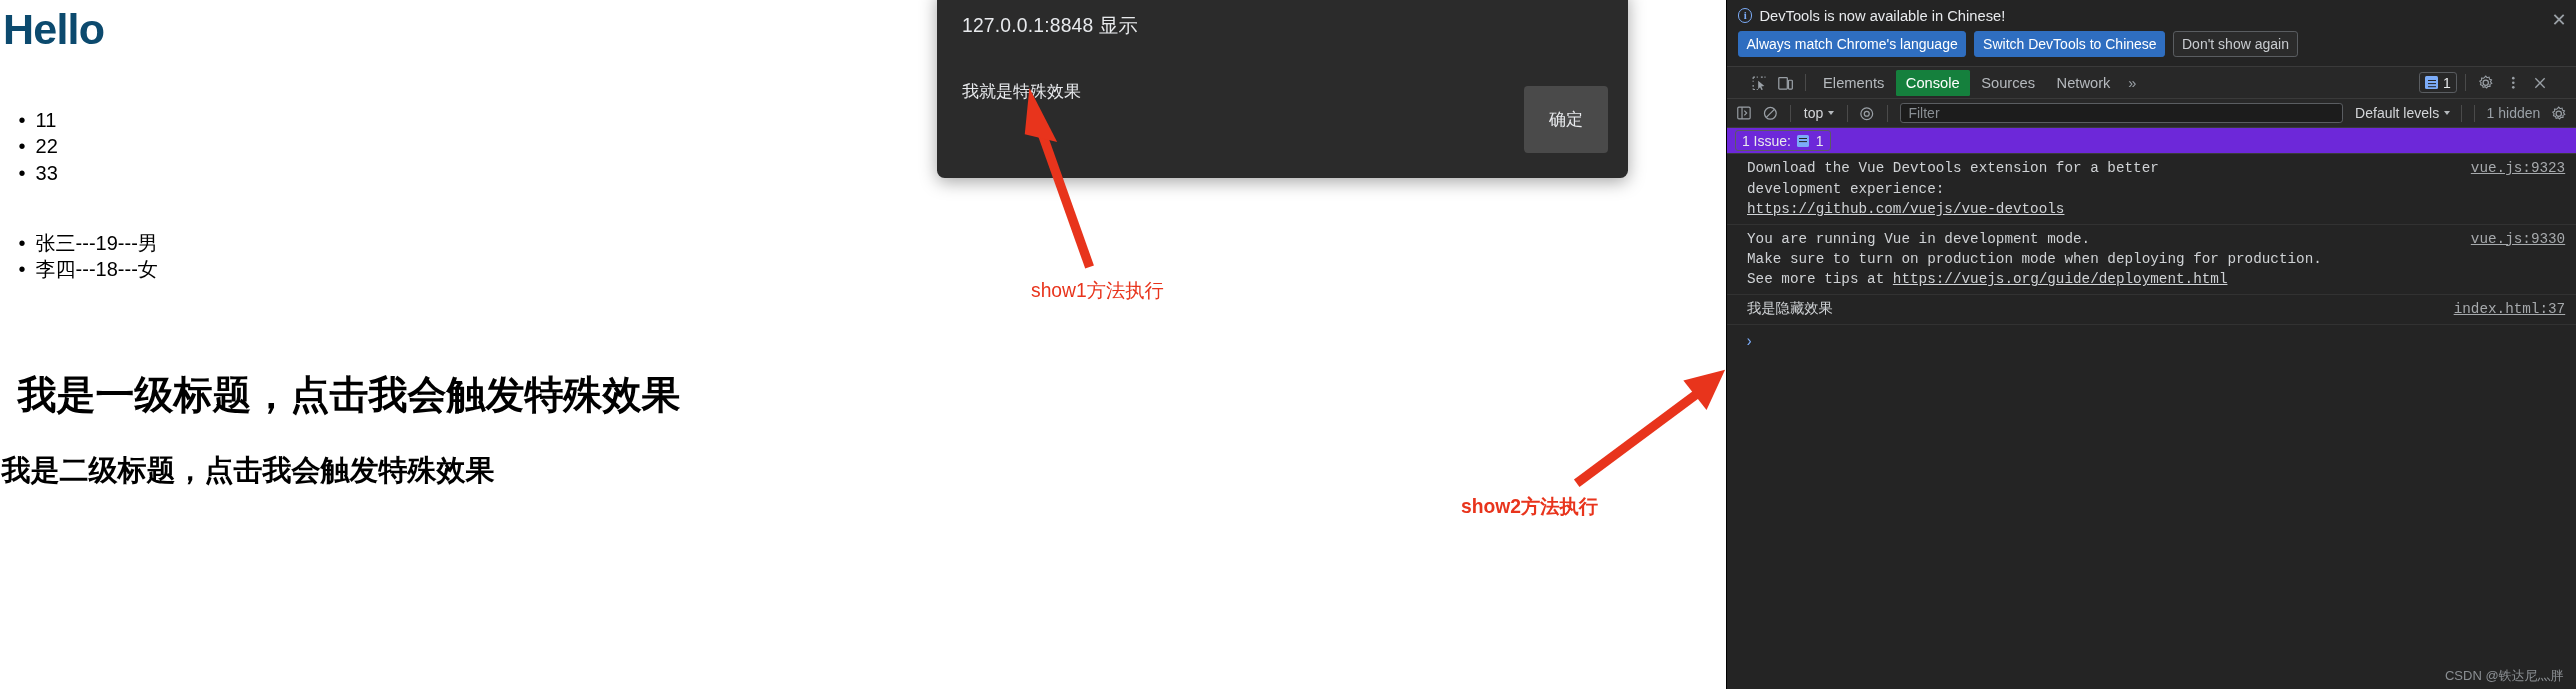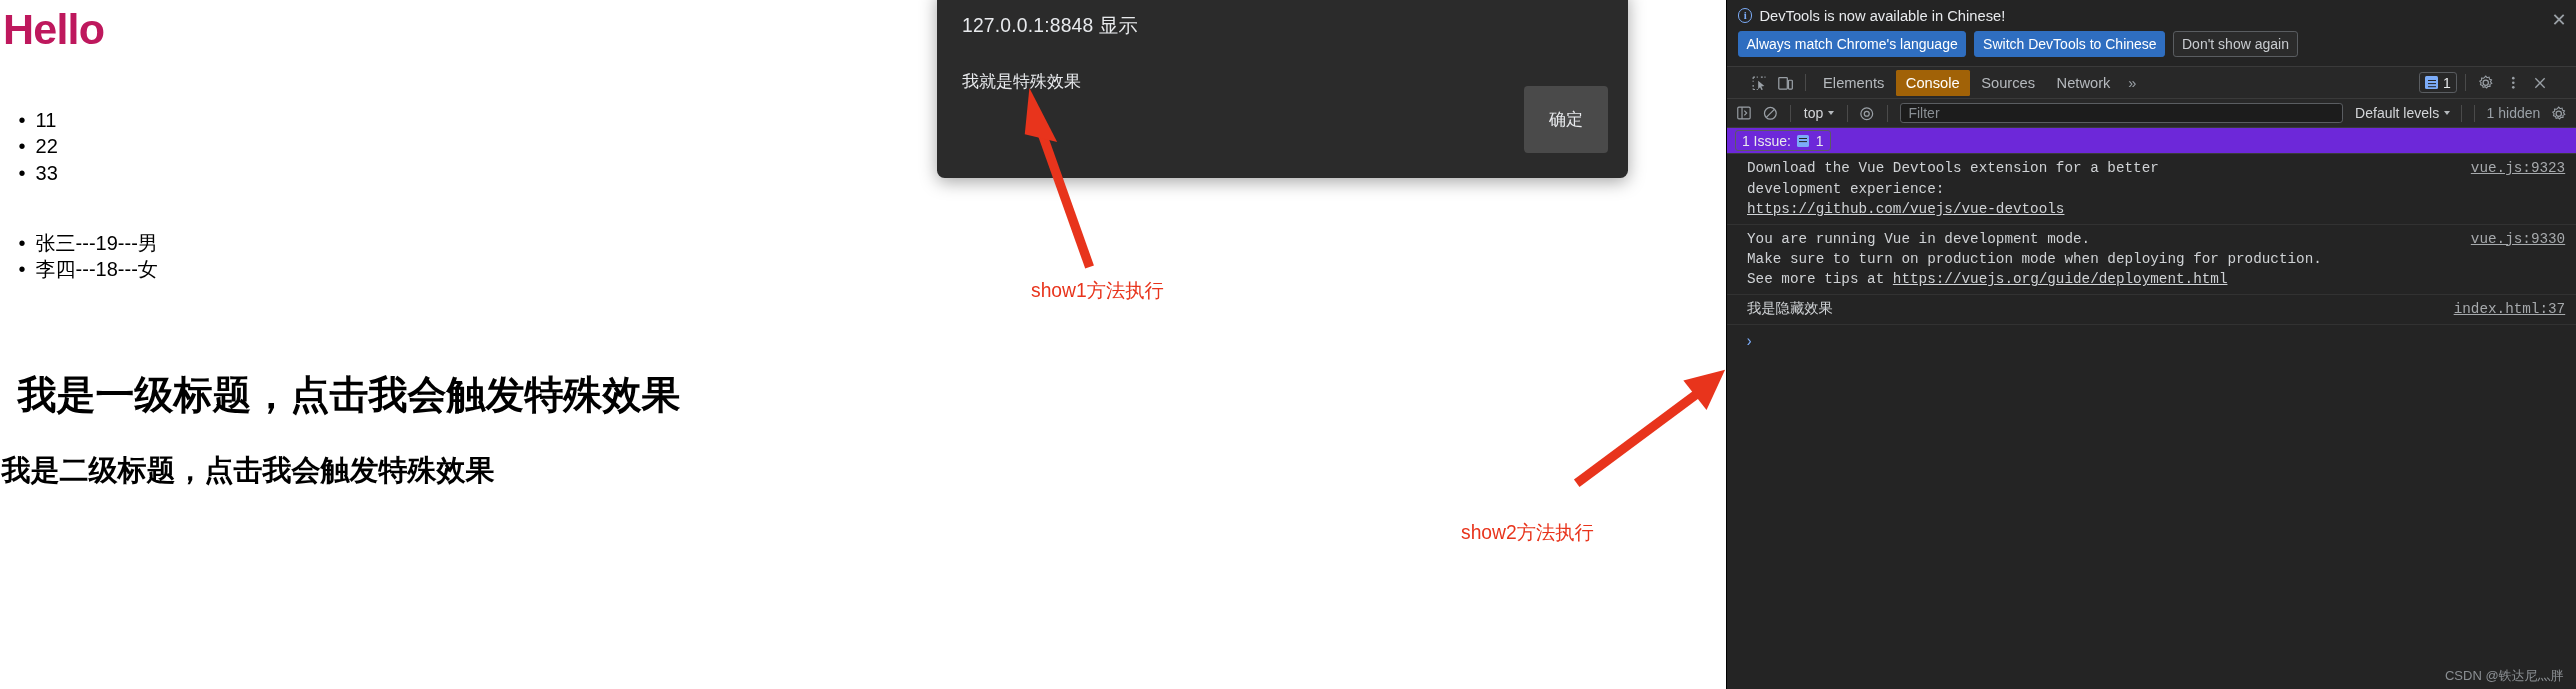--- a/index.html
+++ b/index.html
@@ -26,21 +26,21 @@
     background: #ffffff;
     overflow: hidden;
   }
 
   .page-h1-hello {
     margin: 0;
     position: absolute;
     left: 3.1px; top: 4.6px;
     font-size: 43px;
     font-weight: bold;
-    color: #be185d;
+    color: #0c4a6e;
     letter-spacing: -0.8px;
   }
 
   .ul-block { position: absolute; left: 0; margin: 0; padding: 0; list-style: none; }
   .ul-block li {
     position: relative;
     font-size: 20px;
     color: #000;
     line-height: 1.32;
     padding-left: 0;
@@ -84,21 +84,21 @@
     width: 691px; height: 186px;
     background: #2b2b2b;
     border-radius: 0 0 7.7px 7.7px;
     box-shadow: 0 3.1px 17px rgba(0,0,0,0.35);
     color: #e8eaed;
     padding: 20px 25px 0 25px;
   }
   .alert-origin {
     font-size: 19.3px;
     color: #e8eaed;
-    margin: 0 0 31px 0;
+    margin: 0 0 41px 0;
     letter-spacing: 0.2px;
   }
   .alert-message {
     font-size: 17px;
     color: #e8eaed;
     margin: 0;
   }
   .alert-btn-row {
     position: absolute;
     right: 20px; bottom: 25px;
@@ -115,21 +115,21 @@
   }
 
   
   .annot-label {
     position: absolute;
     color: #e8341c;
     font-size: 19.3px;
     white-space: nowrap;
   }
   #annot-show1 { left: 1031px; top: 277px; }
-  #annot-show2 { left: 1461px; top: 519px; }
+  #annot-show2 { left: 1461px; top: 493px; font-weight: bold; }
 
   .arrow-svg { position: absolute; pointer-events: none; }
 
   
   .devtools {
     position: absolute;
     left: 1726px; top: 0;
     width: 850px; height: 690px;
     background: #242424;
     color: #e8eaed;
@@ -204,21 +204,21 @@
   }
   .dt-vsep { width: 0.8px; height: 17px; background: #4a4a4a; margin: 0 5.4px; }
   .dt-tab {
     font-size: 14.7px;
     color: #b5b9bd;
     padding: 4.6px 10px;
     cursor: pointer;
     border-radius: 1.5px;
     white-space: nowrap;
   }
-  .dt-tab.active { background: #a16207; color: #ffffff; }
+  .dt-tab.active { background: #15803d; color: #ffffff; }
   .dt-tab-more { color: #9aa0a6; font-size: 14.7px; padding: 3.1px 6.2px; cursor: pointer; }
   .dt-tabbar-right {
     margin-left: auto;
     display: flex;
     align-items: center;
     gap: 2.3px;
     padding-right: 3.1px;
   }
   .issues-chip {
     display: flex; align-items: center; gap: 4.6px;

